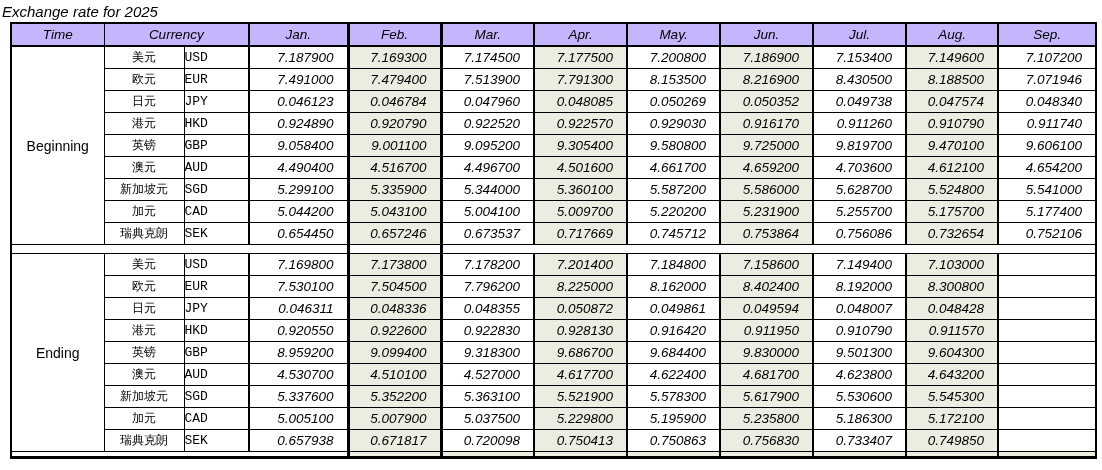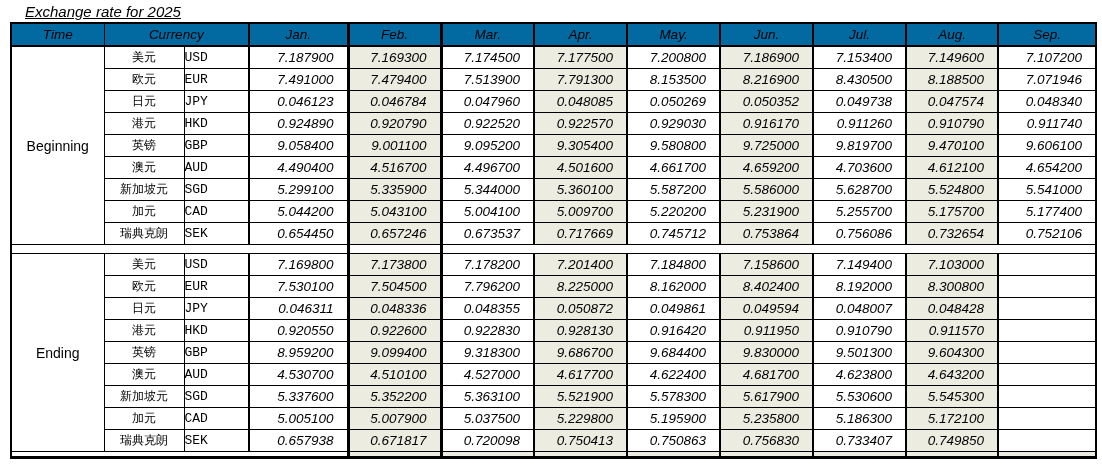--- a/index.html
+++ b/index.html
@@ -1,25 +1,25 @@
 <!DOCTYPE html>
 <html style="--shade: #ECECE1;"><head>
 <meta charset="utf-8">
 <style>
   html,body{margin:0;padding:0;background:#fff;}
   #page{width:1102px;height:470px;background:#ffffff;overflow:hidden;
         font-family:"Liberation Sans",sans-serif;color:#000;}
-  #title{font-style:italic;font-size:15px;padding:3px 0 2px 25px;height:17px;
-         letter-spacing:0px;text-decoration:underline;}
+  #title{font-style:italic;font-size:15px;padding:3px 0 2px 2px;height:17px;
+         letter-spacing:0px;}
   table{border-collapse:collapse;table-layout:fixed;margin-left:10px;width:1085px;
         border:2px solid #000;border-bottom:3px solid #000;}
   td,th{padding:0;overflow:hidden;white-space:nowrap;border:1px solid #000;
         font-weight:normal;}
   tr.hdr th{height:21px;font-style:italic;font-size:13.5px;text-align:center;
-            border-bottom:2px solid #000;background:#0369a1;}
+            border-bottom:2px solid #000;background:#c4b5fd;}
   tr.datarow td{height:21px;}
   td.timecell{font-size:14px;text-align:center;vertical-align:middle;
               border-right:1px solid #000;}
   td.zh{font-size:12px;text-align:center;font-family:"Liberation Sans",sans-serif;}
   td.code{font-size:13px;text-align:left;font-family:"Liberation Mono",monospace;}
   td.rate{font-style:italic;font-size:13.5px;text-align:right;padding-right:13px;}
   td.mcol,th.mcol{border-left-width:2px;border-right-width:2px;}
   td.feb,th.feb{border-left-width:3px;border-right-width:3px;}
   td.shade{background:var(--shade,#ECECE1);}
   tr.sep td{height:8px;border-left:none;border-right:none;}

